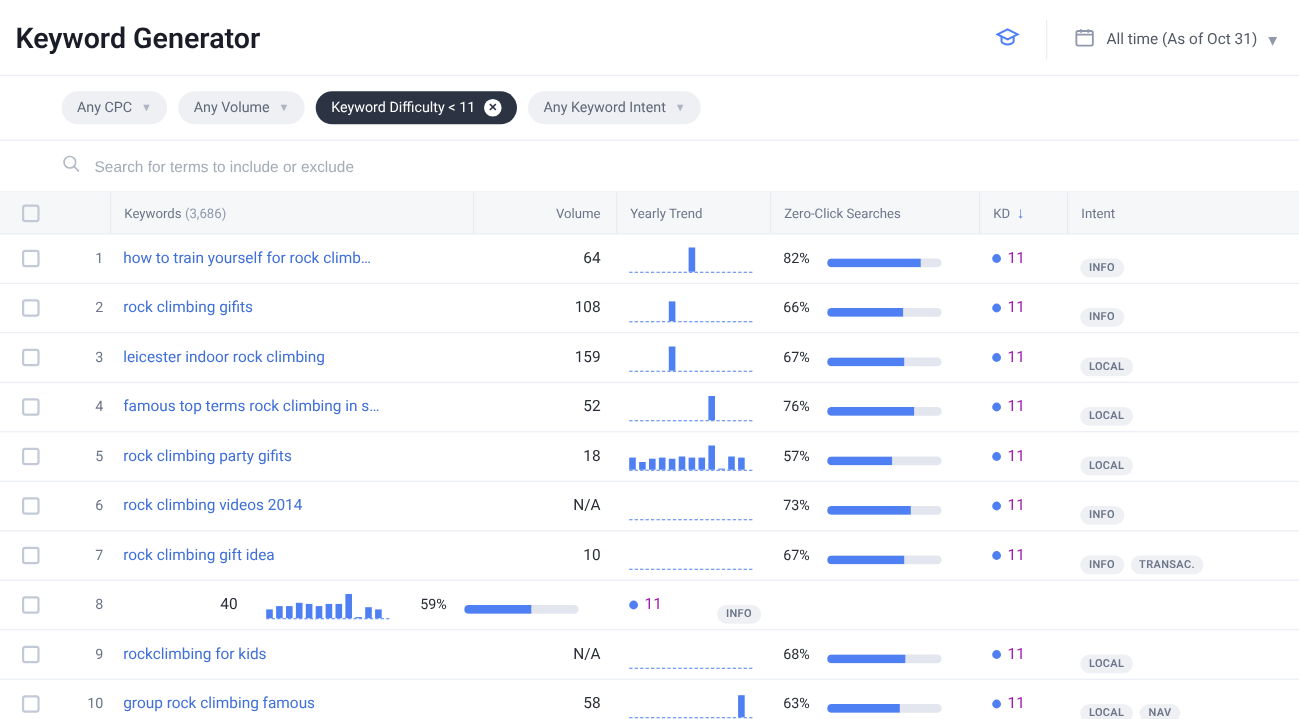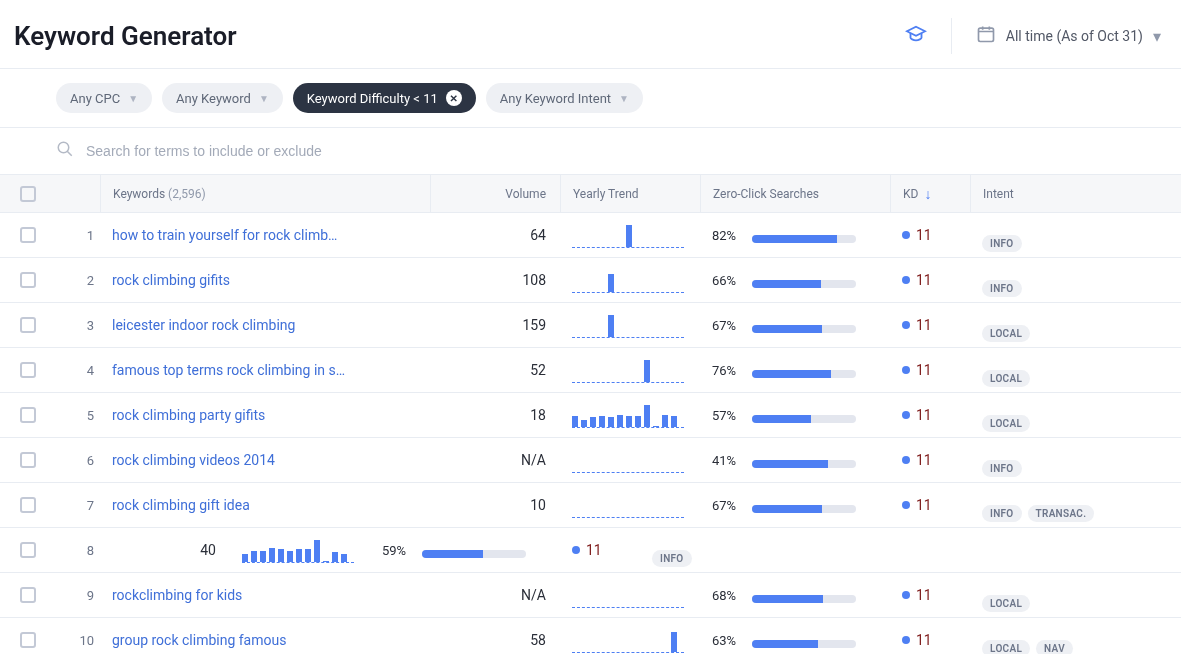--- a/index.html
+++ b/index.html
@@ -34,21 +34,21 @@
   .row .col-kw, .row .col-vol, .row .col-trend, .row .col-zero, .row .col-kd, .row .col-intent { border-left: none; height: auto; }
   .kw-link { color: #3f6fd8; cursor: pointer; white-space: nowrap; overflow: hidden; text-overflow: ellipsis; max-width: 300px; }
   .row .col-vol { color: #2a2e38; }
   .trend-wrap { display: flex; align-items: flex-end; gap: 3px; height: 26px; width: 112px; border-bottom: 1px dashed #4e7ff3; padding-bottom: 0; }
   .trend-bar { width: 6px; background: #4e7ff3; }
   .zero-wrap { display: flex; align-items: flex-end; gap: 8px; }
   .zero-pct { width: 32px; color: #2a2e38; font-size: 13px; }
   .bar-track { width: 104px; height: 8px; background: #e3e6ee; border-radius: 4px; overflow: hidden; }
   .bar-fill { height: 100%; background: #4e7ff3; }
   .kd-dot { width: 8px; height: 8px; border-radius: 50%; background: #4e7ff3; }
-  .kd-val { color: #7f1d1d; }
+  .kd-val { color: #a21caf; }
   .intent-tags { display: flex; gap: 6px; }
   .intent-tag { background: #eef0f4; color: #6c7589; font-size: 10px; font-weight: 600; padding: 3px 8px; border-radius: 10px; letter-spacing: 0.3px; margin-top: 16px; }
   .checkbox { width: 16px; height: 16px; border: 2px solid #c3c9d6; border-radius: 3px; cursor: pointer; }
   .sort-arrow { color: #4e7ff3; font-size: 14px; }
 </style>
 </head>
 <body>
 
 <div class="header">
   <div class="title">Keyword Generator</div>
@@ -72,21 +72,21 @@
     </div>
   </div>
 </div>
 
 <div class="filters">
   <div class="pill">
       <span>Any CPC</span>
       <span class="chev">▼</span>
     </div>
   <div class="pill">
-      <span>Any Keyword</span>
+      <span>Any Volume</span>
       <span class="chev">▼</span>
     </div>
   <div class="pill pill-dark">
       <span>Keyword Difficulty &lt; 11</span>
       <span class="close">✕</span>
     </div>
   <div class="pill">
       <span>Any Keyword Intent</span>
       <span class="chev">▼</span>
     </div>
@@ -100,21 +100,21 @@
       </svg>
   </span>
   <input class="search-input" placeholder="Search for terms to include or exclude" style="">
 </div>
 
 <div class="thead">
   <div class="col-check">
       <div class="checkbox"></div>
     </div>
   <div class="col-num"></div>
-  <div class="col-kw"><span>Keywords</span>&nbsp;<span style="color:#9099ab;">(2,596)</span></div>
+  <div class="col-kw"><span>Keywords</span>&nbsp;<span style="color:#9099ab;">(3,686)</span></div>
   <div class="col-vol">Volume</div>
   <div class="col-trend">Yearly Trend</div>
   <div class="col-zero">Zero-Click Searches</div>
   <div class="col-kd">
       <span>KD</span>
       <span class="sort-arrow">↓</span>
     </div>
   <div class="col-intent">Intent</div>
 </div>
 
@@ -354,21 +354,21 @@
           <div class="trend-bar" style="height:0px"></div>
           <div class="trend-bar" style="height:0px"></div>
           <div class="trend-bar" style="height:0px"></div>
           <div class="trend-bar" style="height:0px"></div>
           <div class="trend-bar" style="height:0px"></div>
           <div class="trend-bar" style="height:0px"></div>
         </div>
       </div>
     <div class="col-zero">
         <div class="zero-wrap">
-          <span class="zero-pct">41%</span>
+          <span class="zero-pct">73%</span>
           <div class="bar-track">
             <div class="bar-fill" style="width:73%"></div>
           </div>
         </div>
       </div>
     <div class="col-kd">
         <span class="kd-dot"></span>
         <span class="kd-val">11</span>
       </div>
     <div class="col-intent">

